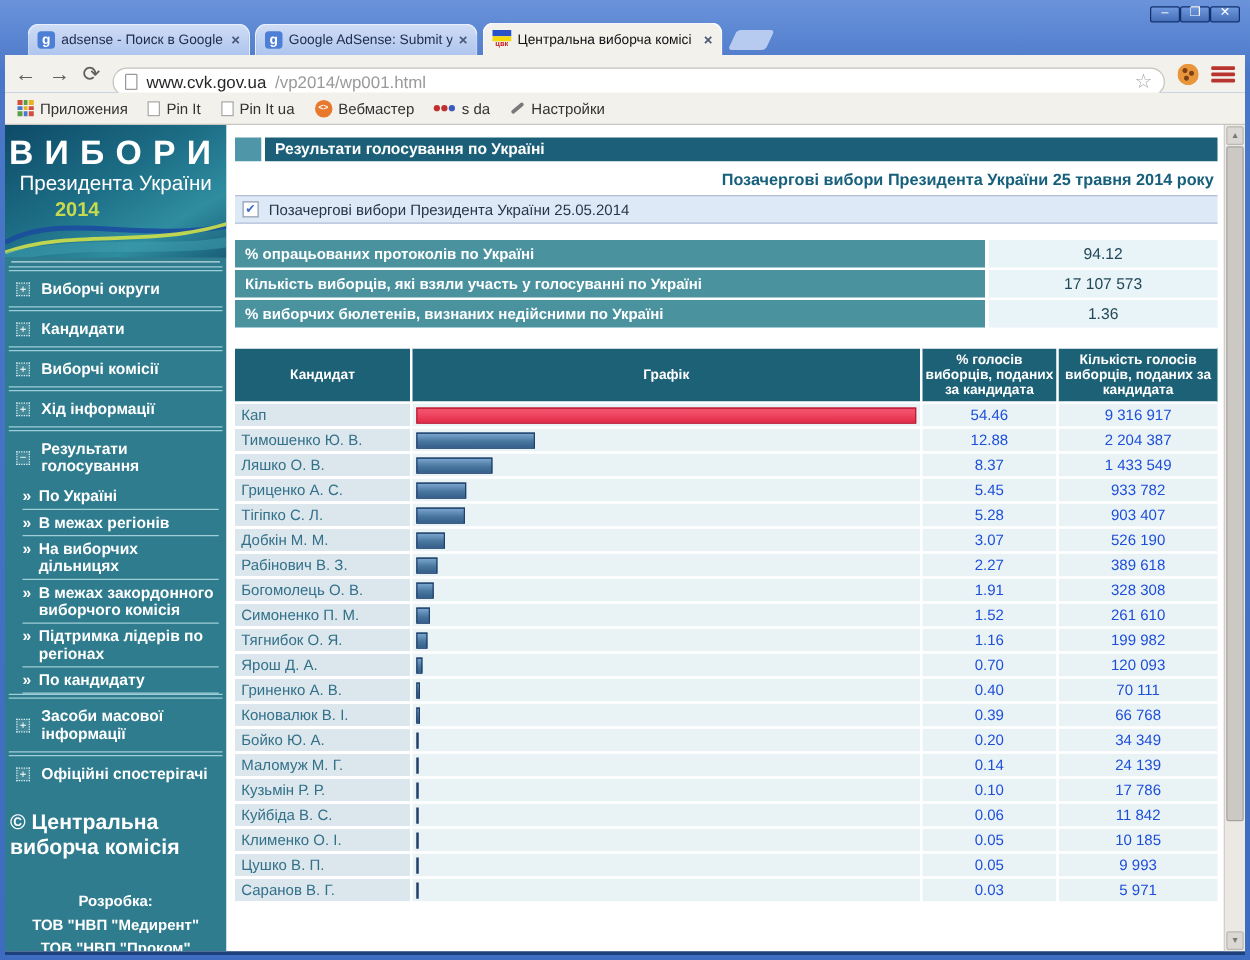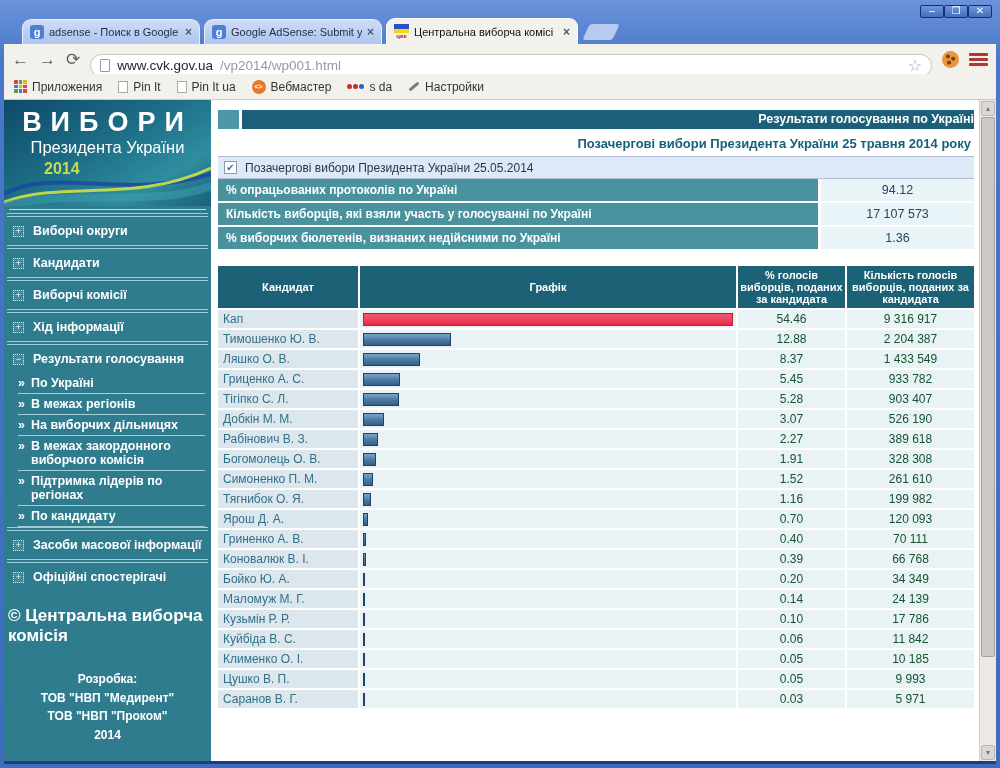--- a/index.html
+++ b/index.html
@@ -64,21 +64,21 @@
               line-height:14px; text-align:center; font-weight:bold; }
   .dots-ico { display:flex; gap:1px; }
   .dots-ico i { width:5px; height:5px; border-radius:50%; background:#c03030; }
   .dots-ico i:last-child { background:#3a5ac0; }
   .wrench-ico { width:12px; height:3px; background:#7a7a7a; border-radius:2px; transform:rotate(-40deg); }
 
   
   .page { flex:1; display:flex; background:#fff; border-bottom:3px solid #1d3f7a; overflow:hidden; }
 
   
-  .sidebar { width:207px; flex:none; background:#2e7c8e; color:#fff; overflow:hidden; }
+  .sidebar { width:177px; flex:none; background:#2e7c8e; color:#fff; overflow:hidden; }
   .logo { height:106px; position:relative; overflow:hidden; text-align:center; padding-top:7px;
           background:linear-gradient(150deg,#0e4a68 0%, #1d6e86 45%, #2f8da0 75%, #1a5f7a 100%); }
   .logo svg { position:absolute; left:0; bottom:0; }
   .logo-line1 { font-size:27px; font-weight:bold; letter-spacing:9px; position:relative; }
   .logo-line2 { font-size:16.5px; position:relative; }
   .logo-year { font-size:16px; font-weight:bold; color:#c6da4e; text-align:left; padding-left:40px; margin-top:3px; position:relative; }
   .logo-sep { border-top:1px solid #c2dde2; margin:3px 5px; }
   .menu { font-weight:bold; font-size:12.5px; }
   .sep { height:4px; border-top:1px solid #9fcdd8; border-bottom:1px solid #9fcdd8; margin:0 3px; }
   .menu-item { padding:7px 5px 7px 9px; display:flex; gap:9px; align-items:center; cursor:default; }
@@ -86,44 +86,44 @@
              font-size:9px; line-height:9px; text-align:center; font-weight:normal; }
   .submenu-item { margin:0 6px 0 14px; padding:3px 0 3px 0; display:flex; gap:6px; border-bottom:1px solid #9fcdd8; }
   .submenu-item .arr { flex:none; }
   .copyright { font-weight:bold; font-size:17px; padding:15px 4px 6px 4px; }
   .credits { text-align:center; font-size:12px; font-weight:bold; line-height:1.55; margin-top:18px; }
 
   
   .content { flex:1; min-width:0; padding:10px 5px 0 7px; display:flex; flex-direction:column; }
   .c-header { display:flex; gap:3px; height:19px; flex:none; }
   .c-header-sq { width:21px; background:#4e96a8; }
-  .c-header-bar { flex:1; background:#1c5f78; color:#fff; font-weight:bold; font-size:12.5px; line-height:19px; padding-left:8px;text-align:right; }
+  .c-header-bar { flex:1; background:#1c5f78; color:#fff; font-weight:bold; font-size:12.5px; line-height:19px; padding-left:8px; }
   .c-subtitle { text-align:right; color:#16607c; font-weight:bold; font-size:13px; padding:7px 3px 5px 0; flex:none; }
   .c-checkbox-row { background:#dde9f6; border-top:1px solid #b2c0d6; border-bottom:1px solid #b2c0d6;
                     height:23px; display:flex; align-items:center; gap:8px; padding-left:6px;
                     font-size:12px; color:#273747; flex:none; }
   .checkbox { width:13px; height:13px; background:#fff; border:1px solid #8a9ab0; color:#3a6ac8;
               font-size:10px; line-height:12px; text-align:center; }
 
-  .stats { flex:none; }
+  .stats { margin-top:13px; flex:none; }
   .stats-row { display:flex; margin-bottom:2px; }
   .stats-label { width:600px; background:#4b929f; color:#fff; font-weight:bold; font-size:12px; padding:4px 8px; }
   .stats-value { flex:1; margin-left:3px; background:#e8f4f7; color:#23485a; font-size:12.5px; text-align:center; padding:4px 0; }
 
   table.results { margin-top:13px; border-collapse:collapse; width:100%; table-layout:fixed; }
   .results th { background:#1c6175; color:#fff; font-size:11px; font-weight:bold; text-align:center;
                 border:2px solid #fff; padding:3px 2px; height:42px; vertical-align:middle; }
   .results th:first-child { border-left:none; } .results th:last-child { border-right:none; }
   .col-name { width:141px; } .col-pct { width:109px; } .col-votes { width:128px; }
   .results td { border-left:2px solid #fff; border-right:2px solid #fff; border-bottom:2px solid #fff;
                 height:20px; padding:1px 5px; font-size:12px; }
   .results td:first-child { border-left:none; } .results td:last-child { border-right:none; }
   td.name  { background:#dbe7ec; color:#33708a; white-space:nowrap; overflow:hidden; }
   td.graph { background:#e9f3f6; padding:2px 3px; }
-  td.pct, td.votes { background:#e9f3f6; text-align:center; color:#14532d; }
+  td.pct, td.votes { background:#e9f3f6; text-align:center; color:#1d4ed8; }
   .bar { height:13px; border:1px solid #20406a; background:linear-gradient(#7aa5cf,#49779e 55%,#35608d); min-width:1px; }
   .bar.leader { border:1px solid #b51f38; background:linear-gradient(#f2516b 20%,#e42b49); }
 
   
   .pagescroll { width:17px; flex:none; background:#ece9e4; border-left:1px solid #d2d0ca; display:flex; flex-direction:column; padding:1px; }
   .scroll-btn { height:15px; flex:none; background:#dbd8d3; border:1px solid #bab8b2; border-radius:2px;
                 color:#7a7a7a; font-size:7px; line-height:13px; text-align:center; }
   .scroll-thumb { flex:none; height:540px; margin:1px 0; background:#ccc9c4; border:1px solid #a6a39e; border-radius:2px; }
   .scroll-space { flex:1; }
 </style>

